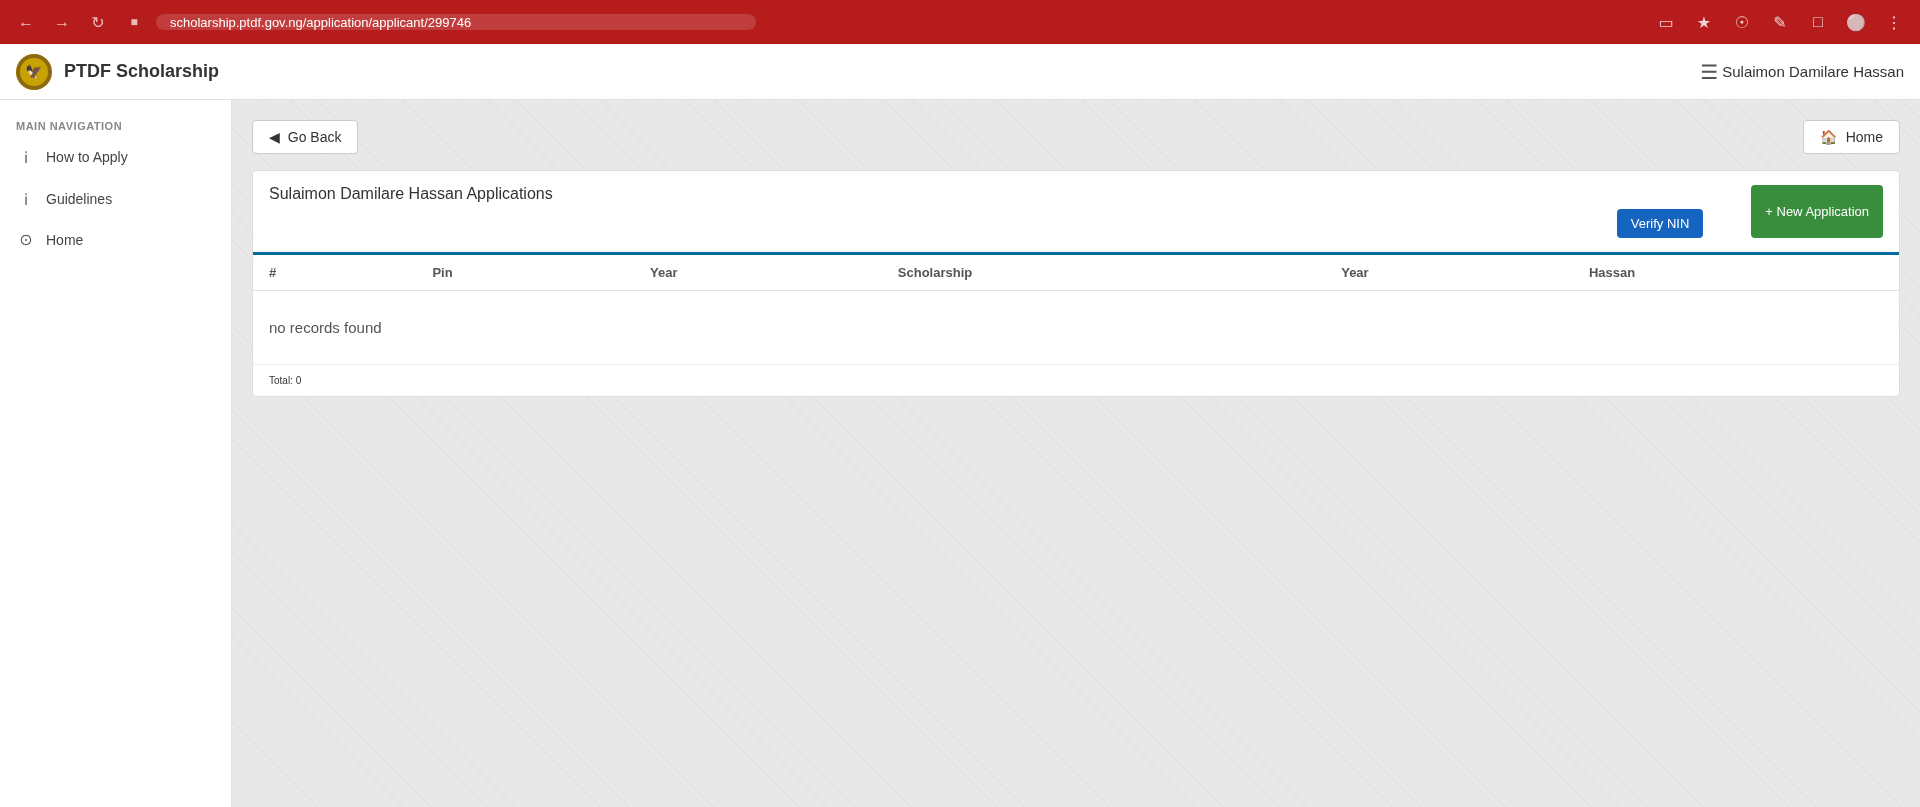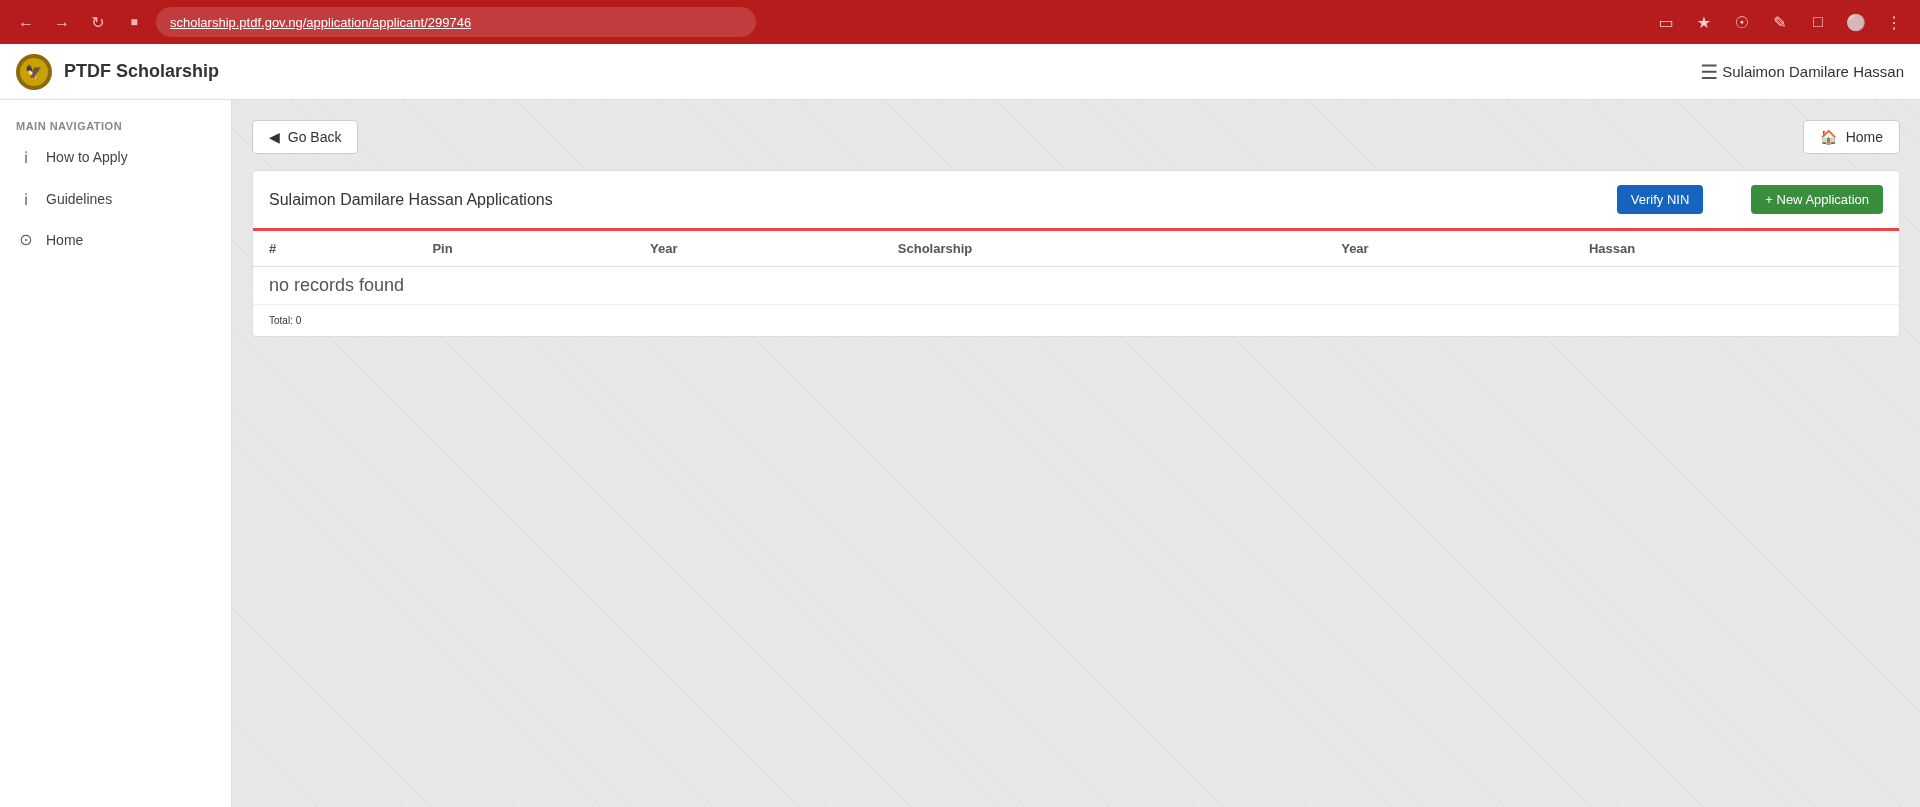--- a/index.html
+++ b/index.html
@@ -25,26 +25,25 @@
       display: flex;
       align-items: center;
       justify-content: center;
       border-radius: 50%;
     }
     .browser-address-bar {
       flex: 1;
       background: rgba(255,255,255,0.15);
       border: none;
       border-radius: 20px;
-      height: 30px;
+      height: 16px;
       padding: 0 14px;
       color: #fff;
       font-size: 13px;
       max-width: 600px;
-      text-decoration: underline;
     }
     .browser-actions {
       display: flex;
       align-items: center;
       gap: 10px;
       margin-left: auto;
     }
     .browser-action-btn {
       background: none;
       border: none;
@@ -196,41 +195,42 @@
 
     
     .app-card {
       background: #fff;
       border-radius: 4px;
       border: 1px solid #ddd;
       overflow: hidden;
     }
     .app-card-header {
       padding: 14px 16px;
-      border-bottom: 3px solid #ef4444;
+      border-bottom: 3px solid #0369a1;
       display: flex;
       justify-content: space-between;
-      align-items: center;
+      align-items: flex-start;
     }
     .app-card-title {
       font-size: 16px;
       color: #333;
     }
     .header-actions {
       display: flex;
       gap: 8px;
     }
     .verify-nin-btn {
       background: #1565c0;
       color: #fff;
       border: none;
       border-radius: 4px;
       padding: 7px 14px;
       font-size: 13px;
       cursor: pointer;
+      margin-top: 24px;
     }
     .new-application-btn {
       background: #388e3c;
       color: #fff;
       border: none;
       border-radius: 4px;
       padding: 7px 14px;
       font-size: 13px;
       cursor: pointer;
       display: flex;
@@ -248,22 +248,22 @@
       border-bottom: 1px solid #e0e0e0;
     }
     .app-table th {
       text-align: left;
       padding: 10px 16px;
       font-size: 13px;
       color: #555;
       font-weight: bold;
     }
     .app-table td {
-      padding: 8px 16px;
-      font-size: 18px;
+      padding: 28px 16px;
+      font-size: 15px;
       color: #555;
     }
     .no-records {
       color: #666;
       font-style: normal;
     }
     .total-row {
       padding: 10px 16px;
       font-size: 10px;
       color: #333;

